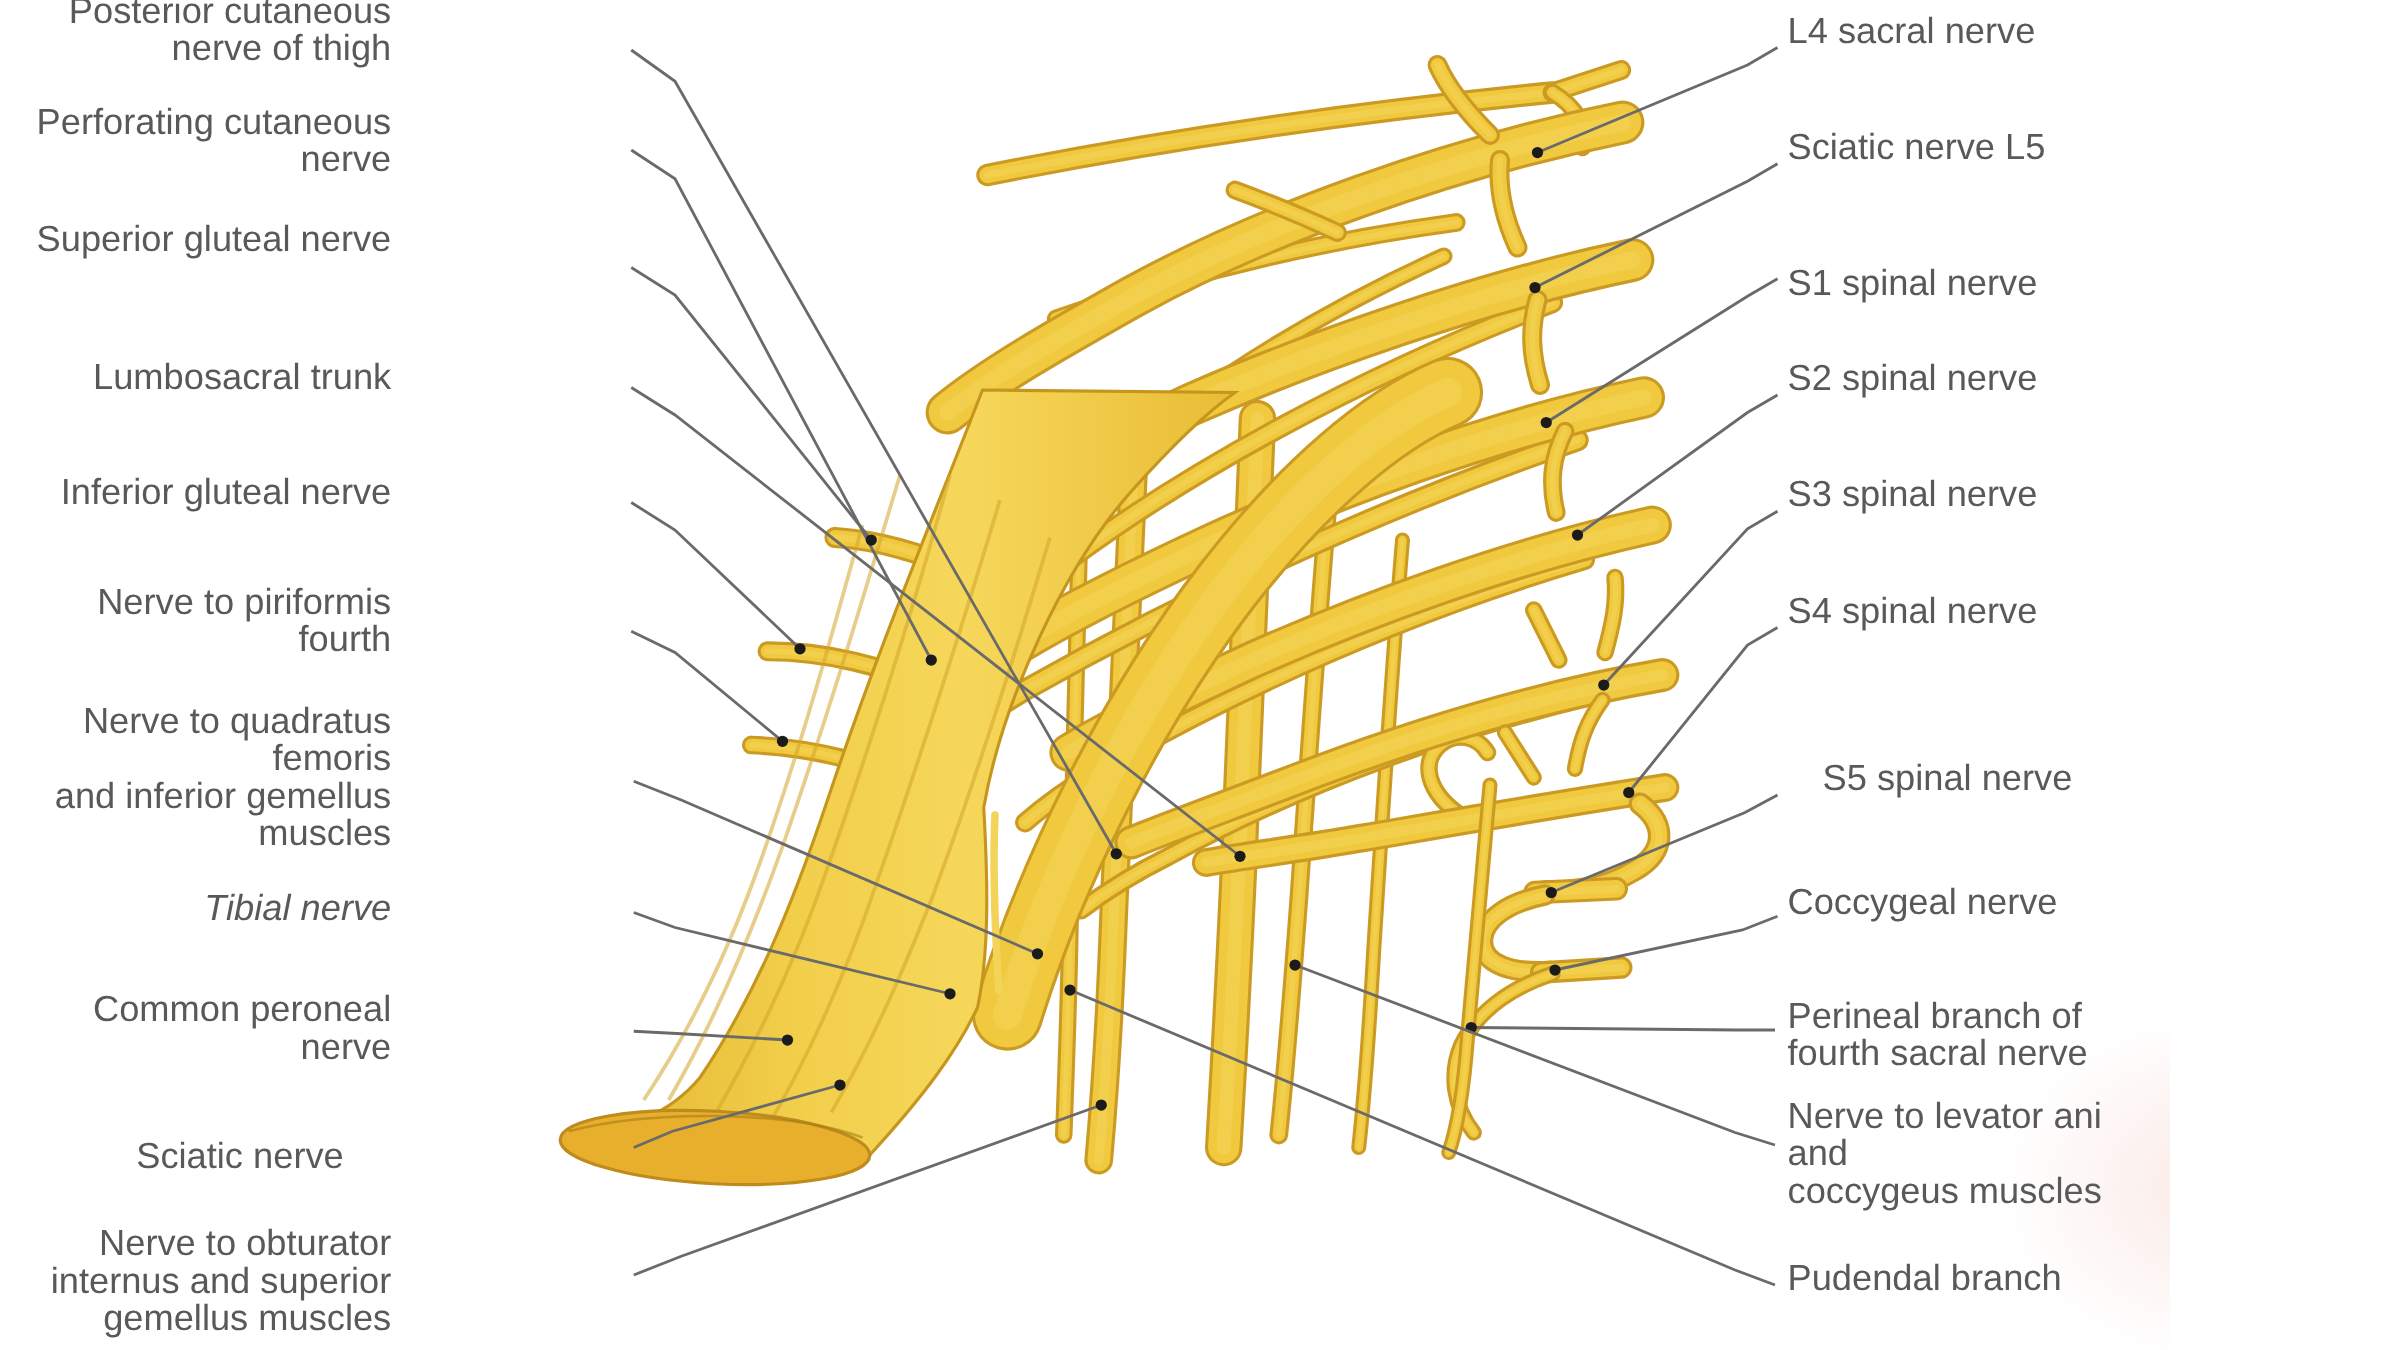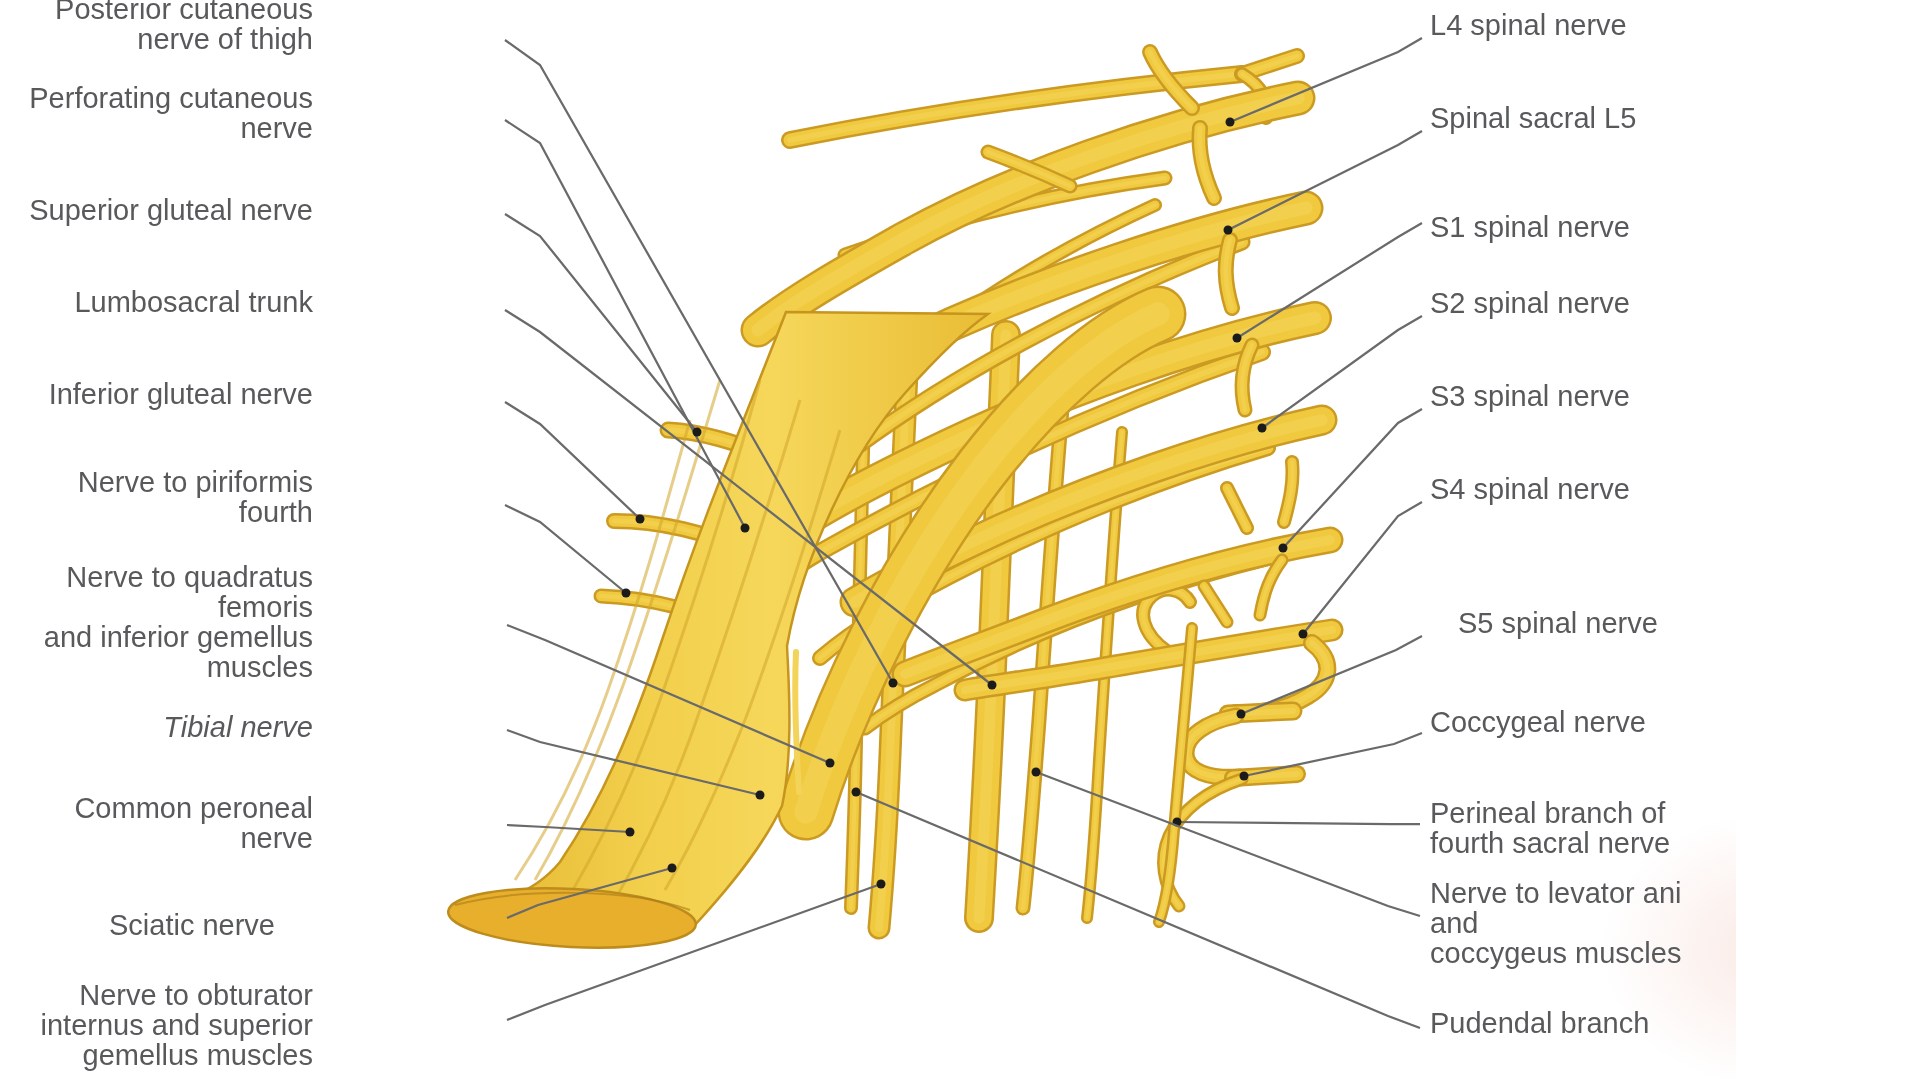--- a/index.html
+++ b/index.html
@@ -231,34 +231,34 @@
       </g>
   </svg>
 
   <div class="blush" style="left:1600px;top:810px;width:360px;height:280px;"></div>
   <div class="blush" style="left:1740px;top:1000px;width:220px;height:120px;"></div>
 
   <div id="labels-layer">
       <div class="label left" style="top: 24px; right: 1423px;">Posterior cutaneous
 nerve of thigh</div>
       <div class="label left" style="top: 113px; right: 1423px;">Perforating cutaneous nerve</div>
-      <div class="label left" style="top: 210px; right: 1423px; margin-left: 10px;">Superior gluteal nerve</div>
+      <div class="label left" style="top: 192px; right: 1423px; margin-left: 10px;">Superior gluteal nerve</div>
       <div class="label left" style="top: 302px; right: 1423px;">Lumbosacral trunk</div>
       <div class="label left" style="top: 394px; right: 1423px;">Inferior gluteal nerve</div>
       <div class="label left" style="top: 497px; right: 1423px;">Nerve to piriformis fourth</div>
       <div class="label left" style="top: 622px; right: 1423px;">Nerve to quadratus femoris
 and inferior gemellus muscles</div>
       <div class="label left" style="top: 727px; right: 1423px; font-style: italic;">Tibial nerve</div>
       <div class="label left" style="top: 823px; right: 1423px;">Common peroneal nerve</div>
       <div class="label left" style="top: 925px; right: 1461px;">Sciatic nerve</div>
       <div class="label left" style="top: 1025px; right: 1423px;">Nerve to obturator
 internus and superior
 gemellus muscles</div>
-      <div class="label right" style="top: 25px; left: 1430px;">L4 spinal nerve</div>
-      <div class="label right" style="top: 118px; left: 1430px;">Spinal sacral L5</div>
+      <div class="label right" style="top: 25px; left: 1430px;">L4 sacral nerve</div>
+      <div class="label right" style="top: 118px; left: 1430px;">Sciatic nerve L5</div>
       <div class="label right" style="top: 210px; left: 1430px; margin-top: 17px;">S1 spinal nerve</div>
       <div class="label right" style="top: 303px; left: 1430px;">S2 spinal nerve</div>
       <div class="label right" style="top: 396px; left: 1430px;">S3 spinal nerve</div>
       <div class="label right" style="top: 489px; left: 1430px;">S4 spinal nerve</div>
       <div class="label right" style="top: 623px; left: 1430px; margin-left: 28px;">S5 spinal nerve</div>
       <div class="label right" style="top: 722px; left: 1430px;">Coccygeal nerve</div>
       <div class="label right" style="top: 828px; left: 1430px;">Perineal branch of
 fourth sacral nerve</div>
       <div class="label right" style="top: 923px; left: 1430px;">Nerve to levator ani and
 coccygeus muscles</div>

